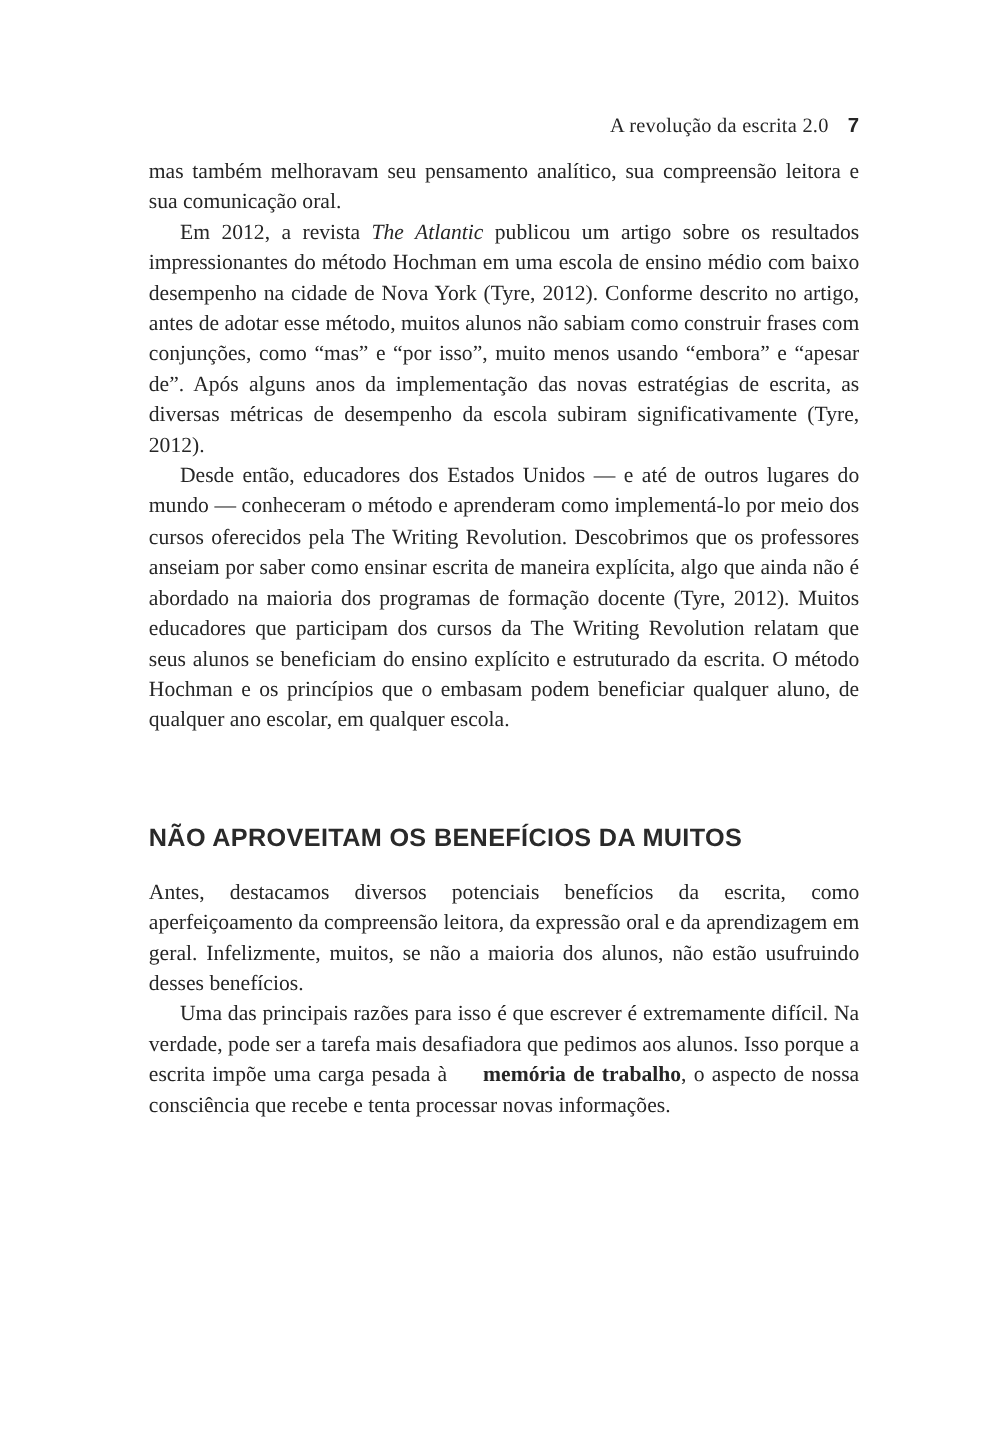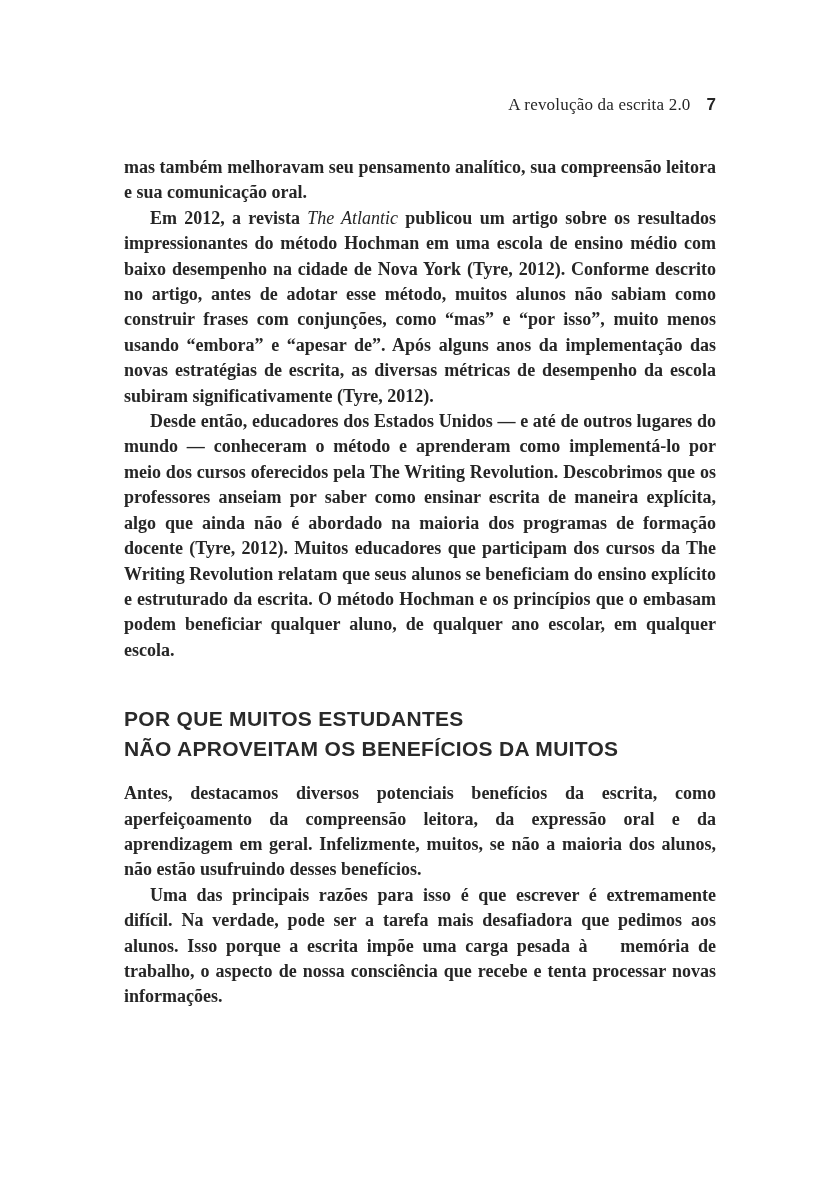--- a/index.html
+++ b/index.html
@@ -20,39 +20,39 @@
     position:absolute;
     left:124px;
     top:95px;
     width:592px;
   }
   .running-header{
     display:flex;
     justify-content:flex-end;
     align-items:baseline;
     height:20px;
-    margin-bottom:40px;
+    margin-bottom:15px;
     color:var(--text-color);
   }
   .running-title{
     font:400 17px/20px "Liberation Serif","DejaVu Serif",serif;
     letter-spacing:0.2px;
   }
   .page-number{
     font:700 17px/20px "Liberation Sans","DejaVu Sans",sans-serif;
     margin-left:16px;
   }
   .body-text p.para{
     margin:0;
     font:400 18px/25.4px "Liberation Serif","DejaVu Serif",serif;
     color:var(--text-color);
     text-align:justify;
   }
   .body-text p.para.indent{ text-indent:26px; }
-  .run-normal{ font-style:normal; font-weight:700; }
+  .run-normal{ font-style:normal; font-weight:400; }
   .run-italic{ font-style:italic; font-weight:400; }
   .run-bold{ font-style:normal; font-weight:700;margin-left:24px; }
   .section-heading{
     margin:41px 0 17px 0;
     font:700 21px/30px "Liberation Sans","DejaVu Sans",sans-serif;
     letter-spacing:0.3px;
     color:var(--heading-color);
   }
 </style>
 </head>
@@ -67,21 +67,21 @@
     </header>
 
     <main class="body-text">
       <div>
           <p class="para"><span class="run-normal">mas também melhoravam seu pensamento analítico, sua compreensão leitora e sua comunicação oral.</span></p>
           <p class="para indent"><span class="run-normal">Em 2012, a revista </span><span class="run-italic">The Atlantic</span><span class="run-normal"> publicou um artigo sobre os resultados impressionantes do método Hochman em uma escola de ensino médio com baixo desempenho na cidade de Nova York (Tyre, 2012). Conforme descrito no artigo, antes de adotar esse método, muitos alunos não sabiam como construir frases com conjunções, como “mas” e “por isso”, muito menos usando “embora” e “apesar de”. Após alguns anos da implementação das novas estratégias de escrita, as diversas métricas de desempenho da escola subiram significativamente (Tyre, 2012).</span></p>
           <p class="para indent"><span class="run-normal">Desde então, educadores dos Estados Unidos — e até de outros lugares do mundo — conheceram o método e aprenderam como implementá-lo por meio dos cursos oferecidos pela The Writing Revolution. Descobrimos que os professores anseiam por saber como ensinar escrita de maneira explícita, algo que ainda não é abordado na maioria dos programas de formação docente (Tyre, 2012). Muitos educadores que participam dos cursos da The Writing Revolution relatam que seus alunos se beneficiam do ensino explícito e estruturado da escrita. O método Hochman e os princípios que o embasam podem beneficiar qualquer aluno, de qualquer ano escolar, em qualquer escola.</span></p>
         </div>
 
       <h2 class="section-heading">
-        <span>POR QUE MUITOS ESTUDANTES</span><br>
+        <br>
         <span>NÃO APROVEITAM OS BENEFÍCIOS DA MUITOS</span>
       </h2>
 
       <div>
           <p class="para"><span class="run-normal">Antes, destacamos diversos potenciais benefícios da escrita, como aperfeiçoamento da compreensão leitora, da expressão oral e da aprendizagem em geral. Infelizmente, muitos, se não a maioria dos alunos, não estão usufruindo desses benefícios.</span></p>
           <p class="para indent"><span class="run-normal">Uma das principais razões para isso é que escrever é extremamente difícil. Na verdade, pode ser a tarefa mais desafiadora que pedimos aos alunos. Isso porque a escrita impõe uma carga pesada à </span><span class="run-bold">memória de trabalho</span><span class="run-normal">, o aspecto de nossa consciência que recebe e tenta processar novas informações.</span></p>
         </div>
     </main>
 
   </div>

